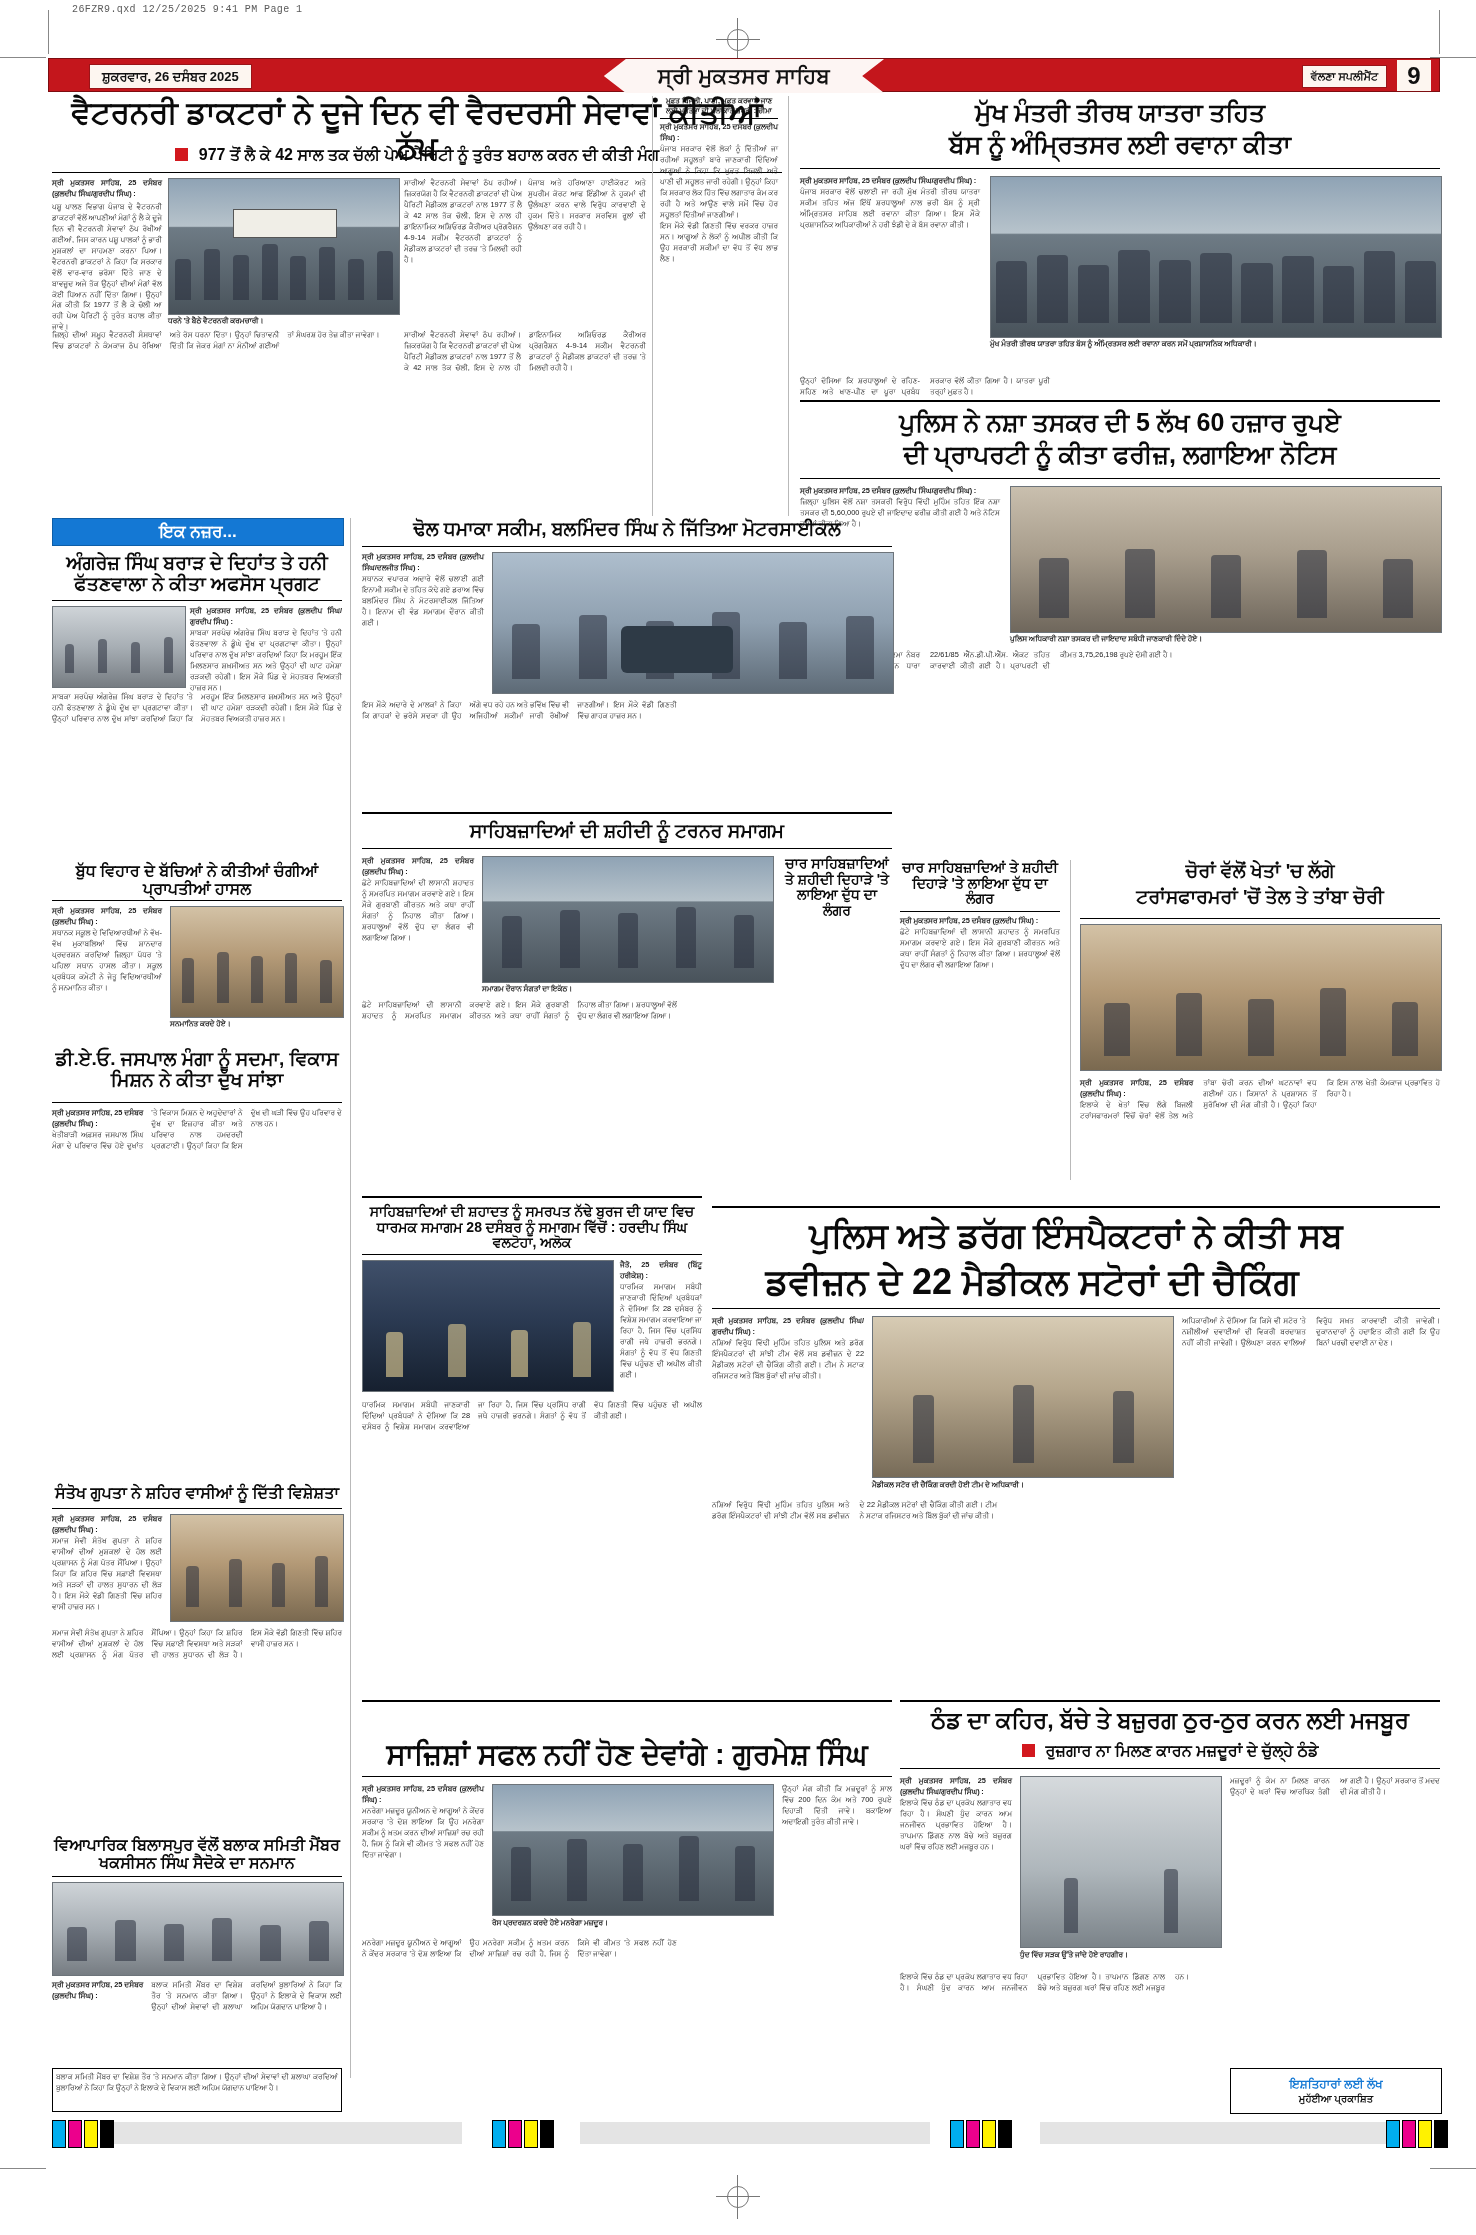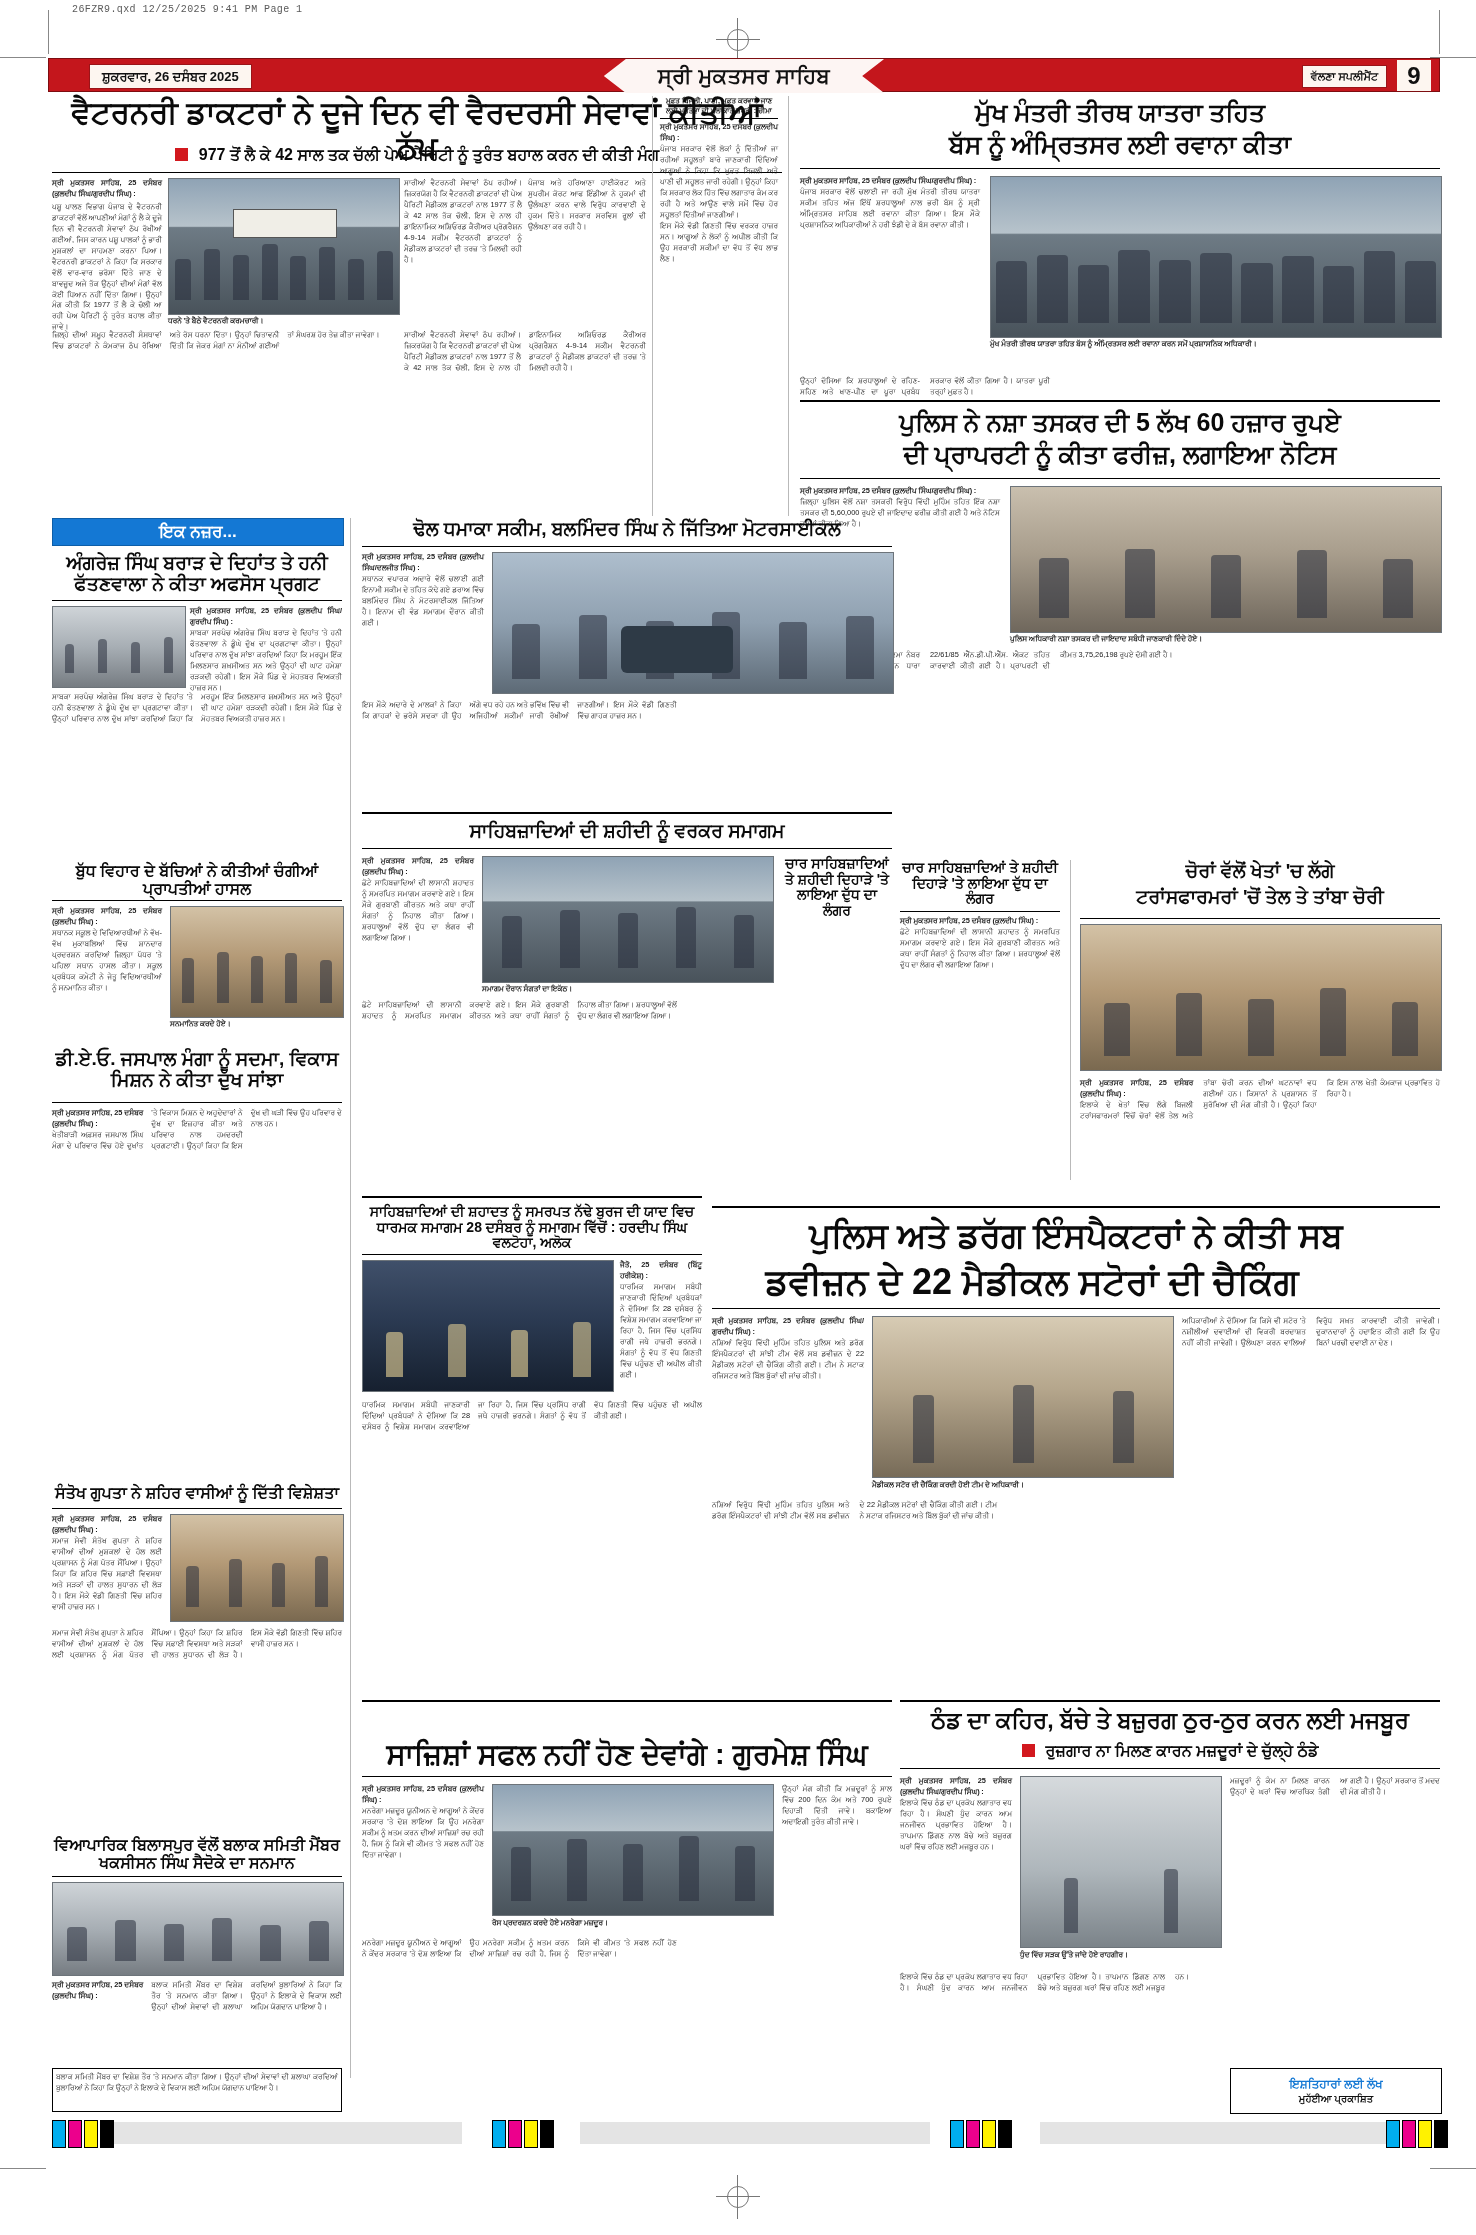--- a/index.html
+++ b/index.html
@@ -294,21 +294,21 @@
         <i style="height:78%"></i>
         <i style="height:86%"></i>
     </div>
     <div style="position:absolute;left:32%;top:52%;width:28%;height:34%;background:#2e3a46;border-radius:6px;"></div>
   </div>
   <div class="colwrap" style="left:362px;top:700px;width:530px;column-count:5;column-gap:8px;">
     <div class="body-txt">ਇਸ ਮੌਕੇ ਅਦਾਰੇ ਦੇ ਮਾਲਕਾਂ ਨੇ ਕਿਹਾ ਕਿ ਗਾਹਕਾਂ ਦੇ ਭਰੋਸੇ ਸਦਕਾ ਹੀ ਉਹ ਅੱਗੇ ਵਧ ਰਹੇ ਹਨ ਅਤੇ ਭਵਿੱਖ ਵਿੱਚ ਵੀ ਅਜਿਹੀਆਂ ਸਕੀਮਾਂ ਜਾਰੀ ਰੱਖੀਆਂ ਜਾਣਗੀਆਂ। ਇਸ ਮੌਕੇ ਵੱਡੀ ਗਿਣਤੀ ਵਿੱਚ ਗਾਹਕ ਹਾਜ਼ਰ ਸਨ।</div>
   </div>
 
   <div class="rule" style="position:absolute;left:362px;top:812px;width:530px;height:2px;"></div>
-  <div class="hl h-md" style="position:absolute;left:362px;top:820px;width:530px;">ਸਾਹਿਬਜ਼ਾਦਿਆਂ ਦੀ ਸ਼ਹੀਦੀ ਨੂੰ ਵਰਕਰ ਸਮਾਗਮ</div>
+  <div class="hl h-md" style="position:absolute;left:362px;top:820px;width:530px;">ਸਾਹਿਬਜ਼ਾਦਿਆਂ ਦੀ ਸ਼ਹੀਦੀ ਨੂੰ ਟਰਨਰ ਸਮਾਗਮ</div>
   <div class="rule" style="position:absolute;left:362px;top:848px;width:530px;"></div>
 
   <div class="colwrap" style="left:362px;top:856px;width:112px;">
     <div class="body-txt"><b>ਸ੍ਰੀ ਮੁਕਤਸਰ ਸਾਹਿਬ, 25 ਦਸੰਬਰ (ਕੁਲਦੀਪ ਸਿੰਘ) :</b></div>
     <div class="body-txt">ਛੋਟੇ ਸਾਹਿਬਜ਼ਾਦਿਆਂ ਦੀ ਲਾਸਾਨੀ ਸ਼ਹਾਦਤ ਨੂੰ ਸਮਰਪਿਤ ਸਮਾਗਮ ਕਰਵਾਏ ਗਏ। ਇਸ ਮੌਕੇ ਗੁਰਬਾਣੀ ਕੀਰਤਨ ਅਤੇ ਕਥਾ ਰਾਹੀਂ ਸੰਗਤਾਂ ਨੂੰ ਨਿਹਾਲ ਕੀਤਾ ਗਿਆ। ਸ਼ਰਧਾਲੂਆਂ ਵੱਲੋਂ ਦੁੱਧ ਦਾ ਲੰਗਰ ਵੀ ਲਗਾਇਆ ਗਿਆ।</div>
   </div>
   <div class="photo ph-crowd" style="position:absolute;left:482px;top:856px;width:290px;height:125px;">
     <div class="figrow">
       <i style="height:80%"></i>
         <i style="height:90%"></i>

